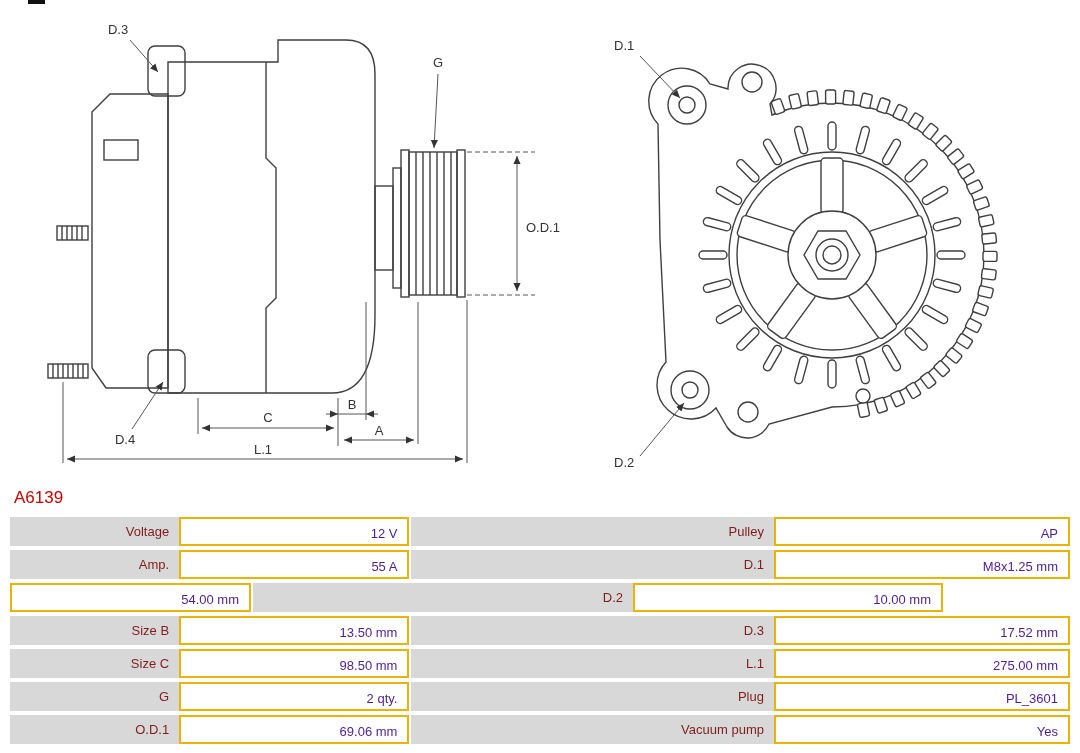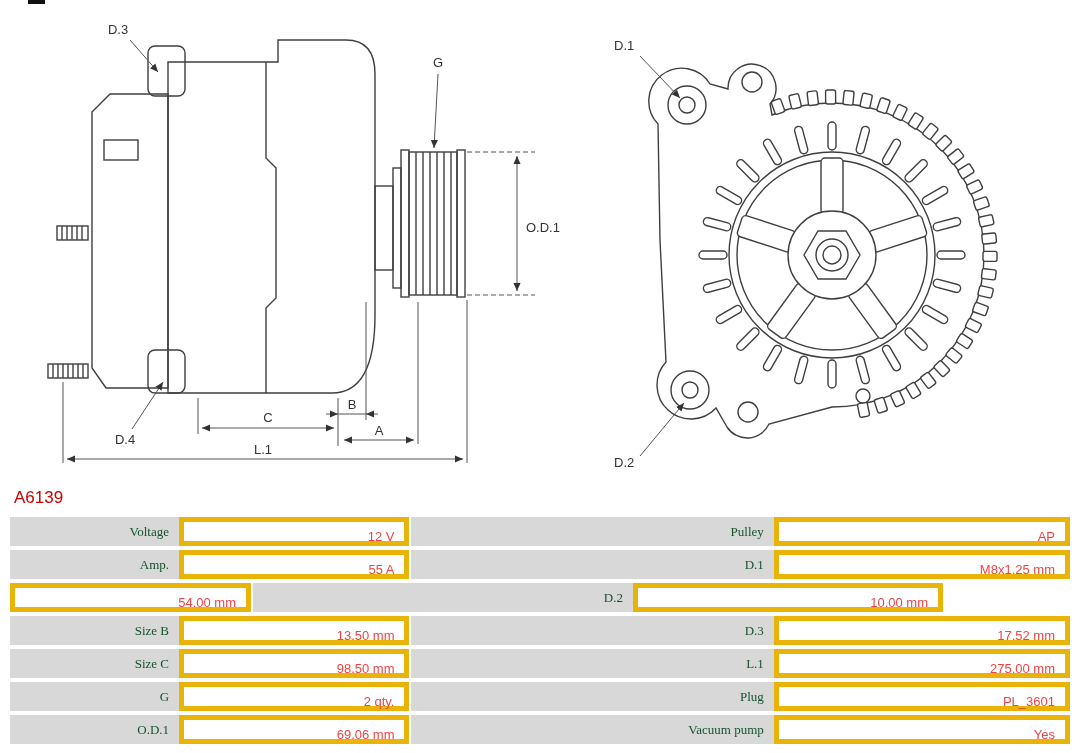--- a/index.html
+++ b/index.html
@@ -14,22 +14,22 @@
   #frontView{left:600px;top:10px;}
   .part-number{
     position:absolute;left:14px;top:488px;font-size:17px;color:#cc0000;
   }
   .spec-table{position:absolute;left:10px;top:517px;width:1060px;}
   .spec-row{display:flex;margin-bottom:4px;}
   .cell{
     height:29px;line-height:29px;box-sizing:border-box;
     font-size:13px;text-align:right;padding-right:10px;white-space:nowrap;
   }
-  .cell.label{background:#d8d8d8;color:#14532d;font-family:Liberation Serif, serif;}
-  .cell.value{background:#ffffff;border:5px solid #eab308;color:#ef4444;}
+  .cell.label{background:#d8d8d8;color:#7f1d1d;}
+  .cell.value{background:#ffffff;border:2px solid #eab308;color:#4c1d95;}
   .w-l1{width:177px;}
   .w-v1{width:241px;}
   .w-l2{width:380px;margin-left:2px;}
   .w-v2{width:310px;}
 </style>
 </head>
 <body>
 
 <div class="artifact"></div>
 

